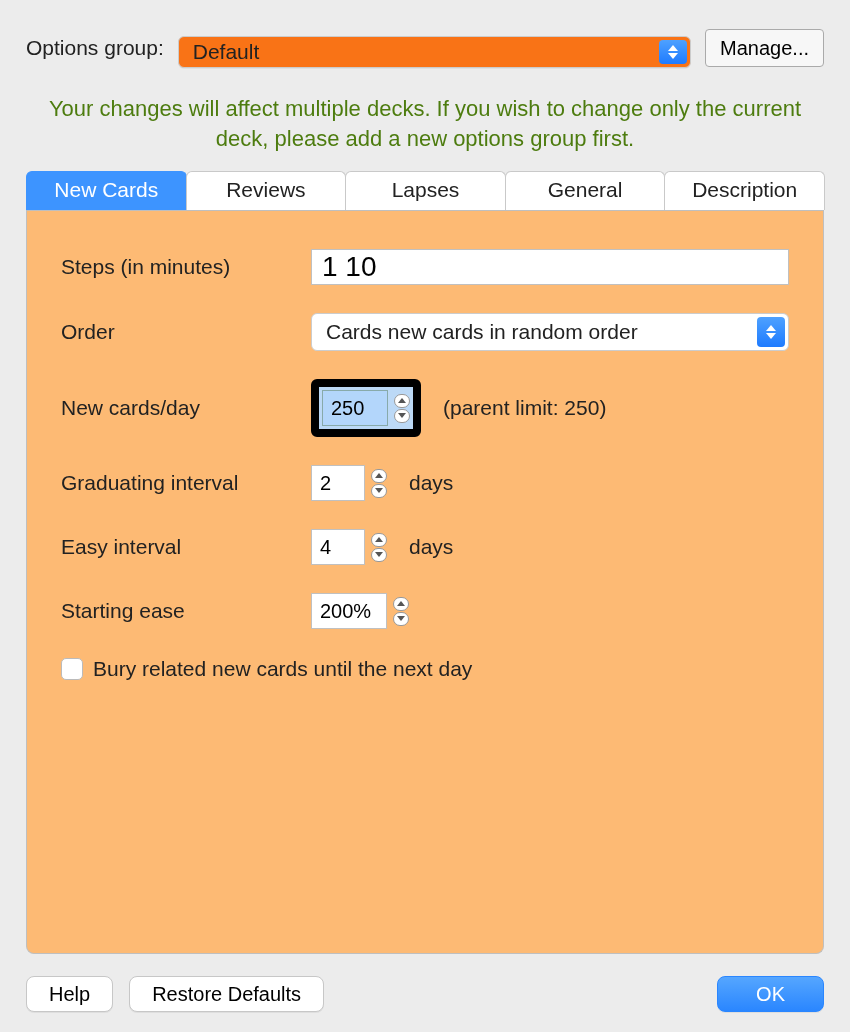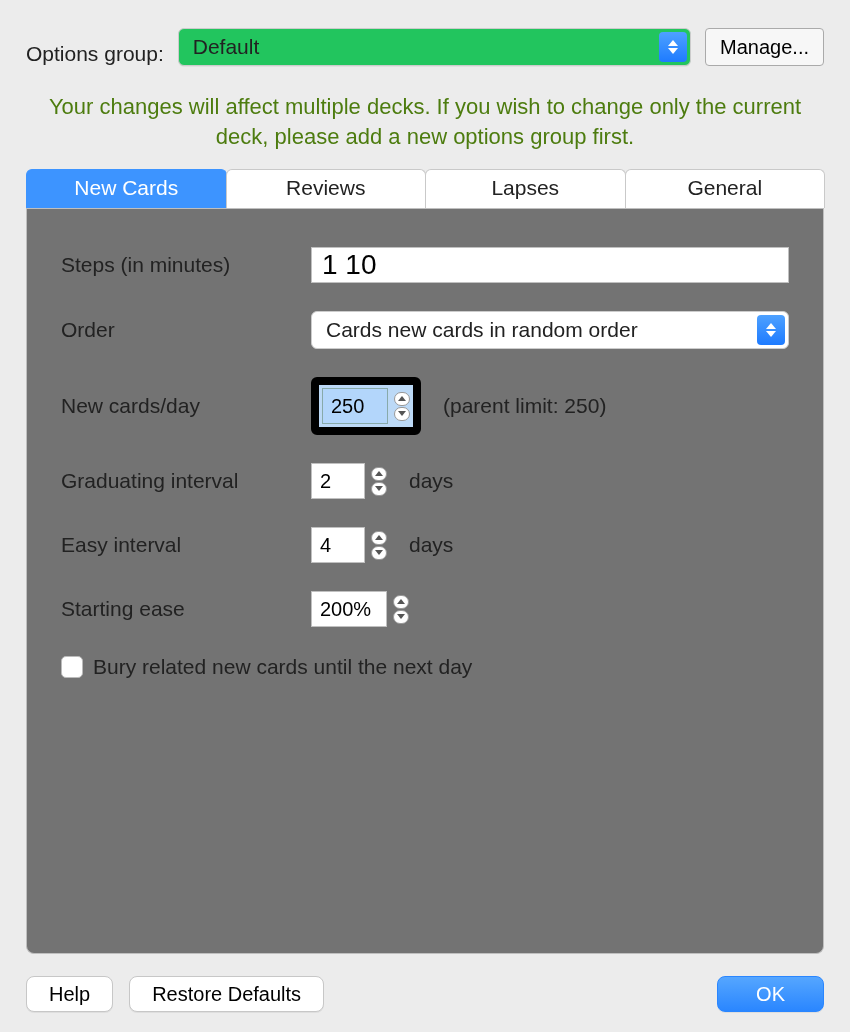--- a/index.html
+++ b/index.html
@@ -9,36 +9,37 @@
   background: #ececec;
   font-family: -apple-system, "Helvetica Neue", Arial, sans-serif;
   font-size: 21px;
   color: #222;
   padding: 28px 26px 20px 26px;
   display: flex;
   flex-direction: column;
 }
 .top-row {
   display: flex;
-  align-items: flex-end;
+  align-items: center;
   gap: 14px;
   margin-bottom: 18px;
 }
 .top-row .lbl { white-space: nowrap; }
 .select-wrap {
   flex: 1;
   position: relative;
-  background: #22c55e;
+  background: #f97316;
   border: 1px solid #ccc;
   border-radius: 6px;
-  height: 38px;
+  height: 32px;
   display: flex;
   align-items: center;
   padding: 0 44px 0 14px;
   box-shadow: 0 1px 0 rgba(0,0,0,0.05);
+  margin-top: 8px;
 }
 .select-arrows {
   position: absolute;
   right: 3px; top: 3px; bottom: 3px;
   width: 28px;
   background: linear-gradient(#4ea1ff, #1e7bff);
   border-radius: 4px;
   display: flex;
   flex-direction: column;
   align-items: center;
@@ -94,21 +95,21 @@
 .tabs .tab.active {
   background: #3d94ff;
   color: #fff;
   border-color: #3d94ff;
 }
 .panel {
   border: 1px solid #bfbfbf;
   border-top: none;
   border-radius: 0 0 8px 8px;
   padding: 38px 34px 26px 34px;
-  background: #737373;
+  background: #fdba74;
   flex: 1;
 }
 .form-row {
   display: flex;
   align-items: center;
   margin-bottom: 28px;
 }
 .form-row .flabel {
   width: 250px;
   flex-shrink: 0;
@@ -242,20 +243,21 @@
   <button class="manage-btn">Manage...</button>
 </div>
 
 <div class="warning">Your changes will affect multiple decks. If you wish to change only the current deck, please add a new options group first.</div>
 
 <div class="tabs">
   <div class="tab active">New Cards</div>
   <div class="tab">Reviews</div>
   <div class="tab">Lapses</div>
   <div class="tab">General</div>
+  <div class="tab">Description</div>
 </div>
 
 <div class="panel">
 
   <div class="form-row">
     <span class="flabel">Steps (in minutes)</span>
     <input class="text-input" value="1 10" style="">
   </div>
 
   <div class="form-row">

